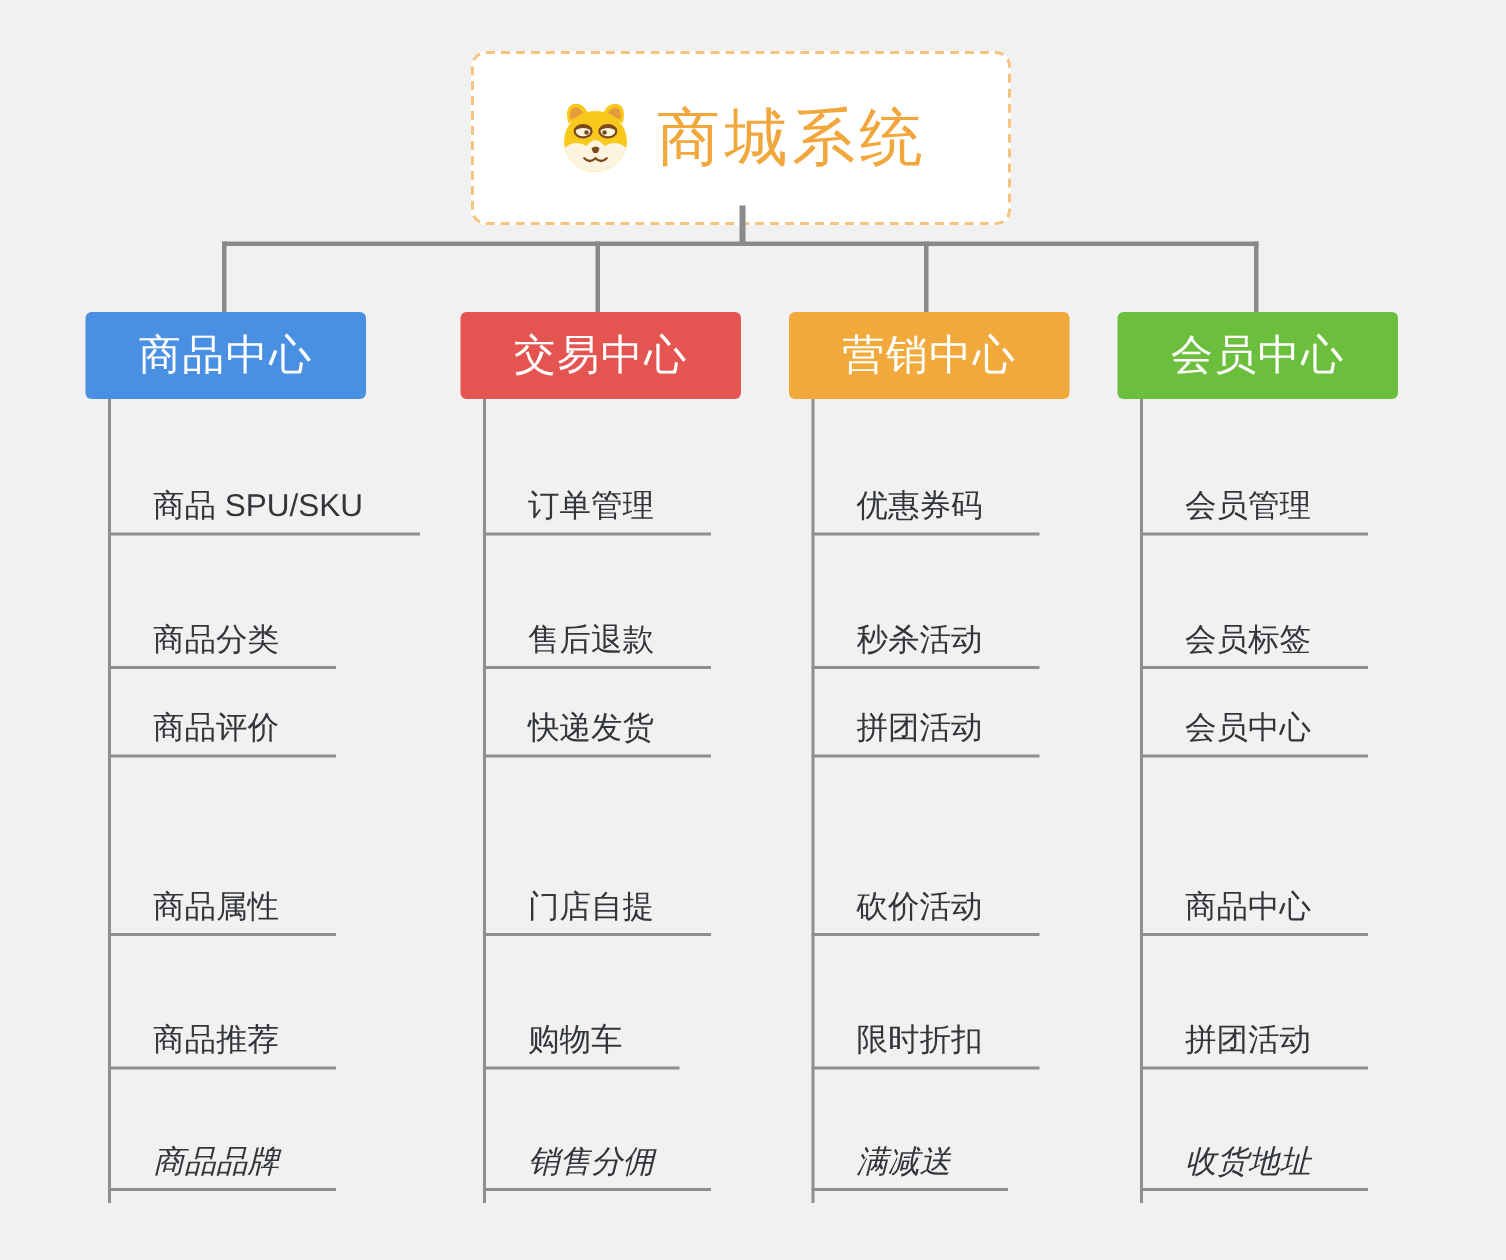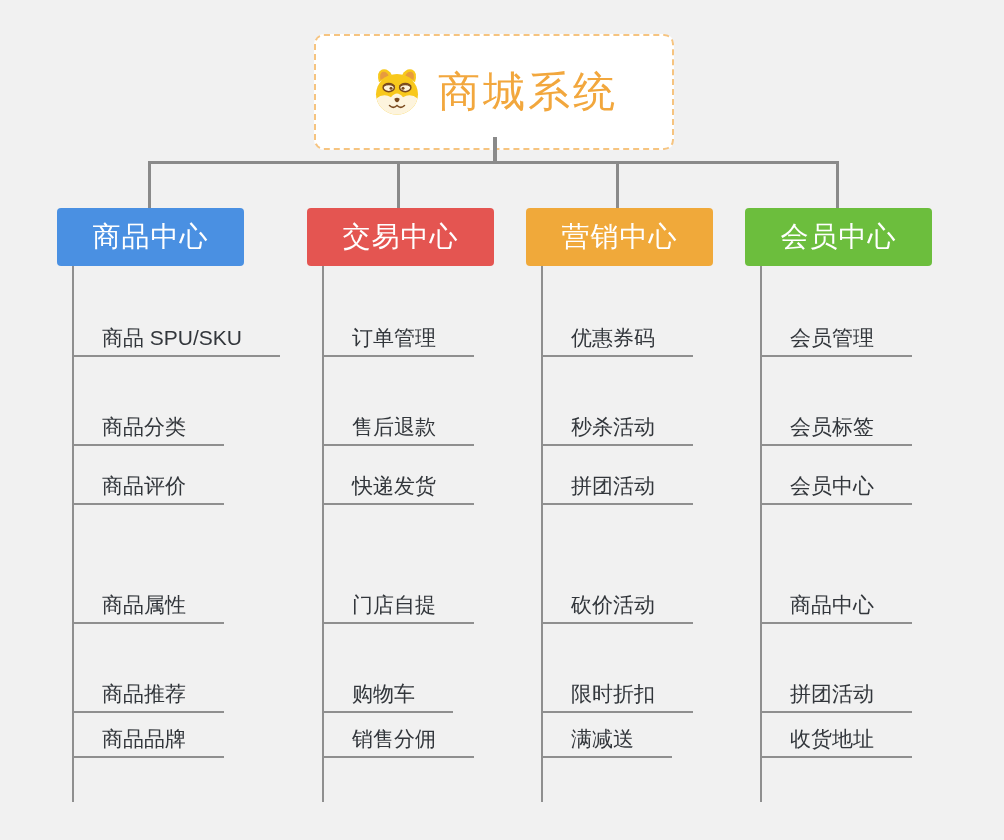--- a/index.html
+++ b/index.html
@@ -34,21 +34,21 @@
   
   .col{position:absolute;top:0;}
   .c-0{left:72px;} .c-1{left:322px;} .c-2{left:541px;} .c-3{left:760px;}
   .item{position:absolute;left:0;white-space:nowrap;font-size:21px;color:#32363b;
     line-height:30px;padding:0 38px 2px 30px;border-bottom:2px solid #8f8f8f;}
   .item:nth-child(1){top:323px;}
   .item:nth-child(2){top:412px;}
   .item:nth-child(3){top:471px;}
   .item:nth-child(4){top:590px;}
   .item:nth-child(5){top:679px;}
-  .item:nth-child(6){top:724px;}
+  .item:nth-child(6){top:760px;font-style:italic;}
 </style>
 </head>
 <body>
 
 <div class="canvas">
 
   <div class="root-node">
     <svg class="dog-icon" viewBox="0 0 72 66" aria-hidden="true">
       <path d="M12 20 Q8 6 16 3 Q24 1 29 10 Z" fill="#f8c81c"></path>
       <path d="M60 20 Q64 6 56 3 Q48 1 43 10 Z" fill="#f8c81c"></path>

